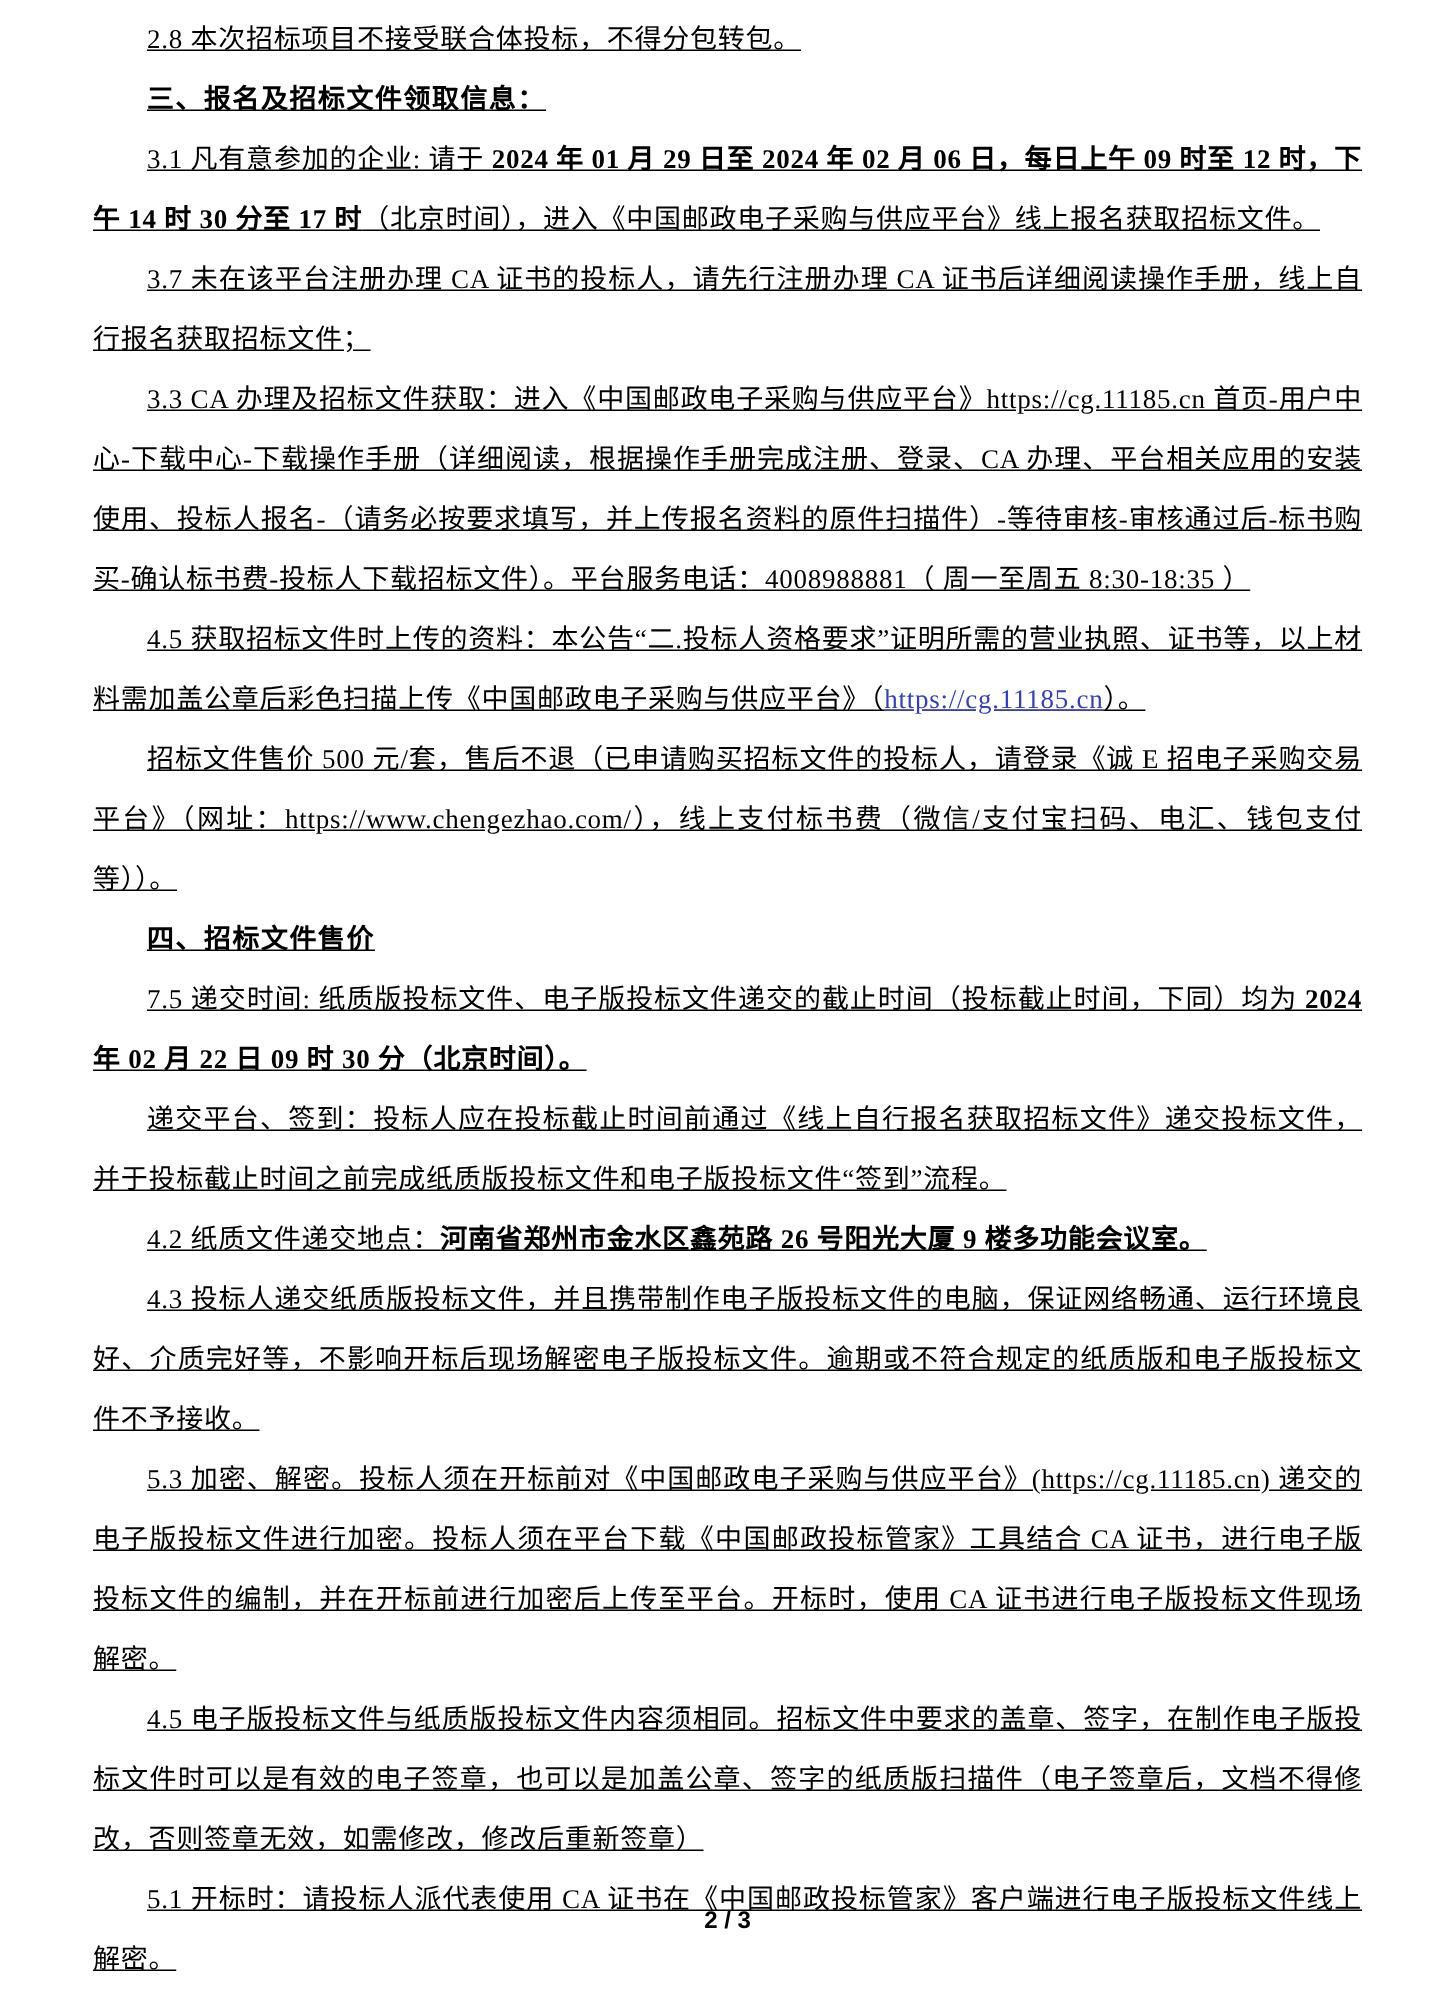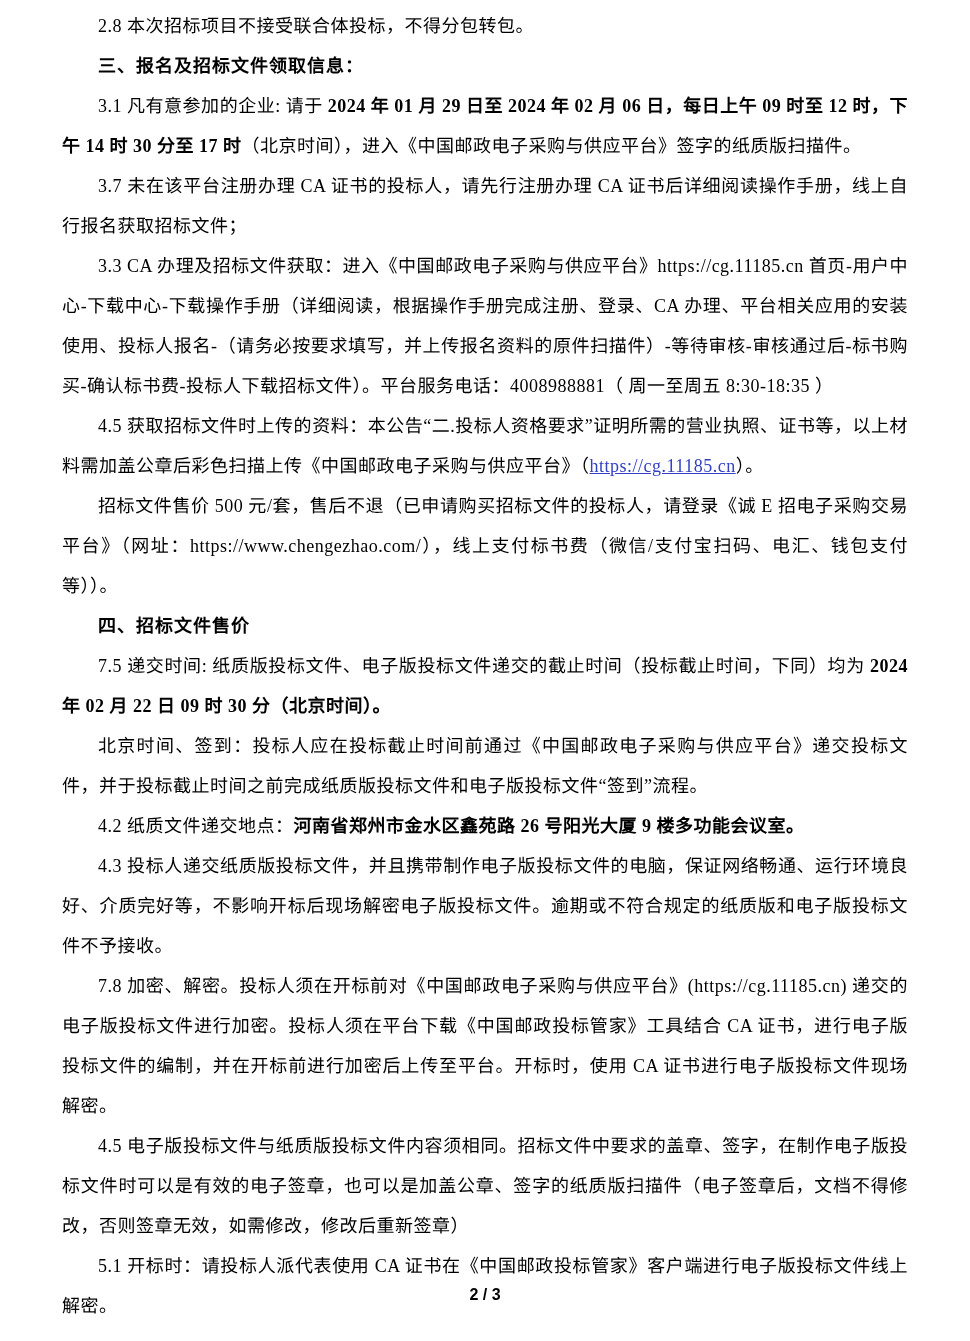--- a/index.html
+++ b/index.html
@@ -19,20 +19,21 @@
     padding: 6px 62px 0 62px;
   }
   p.para, p.heading {
     margin: 0;
     font-size: 18px;
     line-height: 40px;
     text-align: justify;
     text-justify: inter-ideograph;
     text-indent: 2em;
     letter-spacing: 0.5px;
+    text-decoration: underline;
   }
   p.heading {
     font-family: "Liberation Sans", "DejaVu Sans", sans-serif;
     font-weight: bold;
     letter-spacing: 1px;
   }
   .bold {
     font-weight: bold;
   }
   a.doclink {
@@ -42,37 +43,36 @@
   .footer {
     position: absolute;
     left: 0;
     right: 0;
     top: 1272px;
     text-align: center;
     font-family: "Liberation Sans", "DejaVu Sans", sans-serif;
     font-weight: bold;
     font-size: 16px;
     color: #000;
-    margin-top: 14px;
   }
 </style>
 </head>
 <body>
 
 <div class="doc" id="doc-content">
     <p class="para"><span>2.8 本次招标项目不接受联合体投标，不得分包转包。</span></p>
     <p class="heading"><span>三、报名及招标文件领取信息：</span></p>
-    <p class="para"><span>3.1 凡有意参加的企业: 请于 </span><span class="bold">2024 年 01 月 29 日至 2024 年 02 月 06 日，每日上午 09 时至 12 时，下午 14 时 30 分至 17 时</span><span>（北京时间），进入《中国邮政电子采购与供应平台》签字的纸质版扫描件。</span></p>
+    <p class="para"><span>3.1 凡有意参加的企业: 请于 </span><span class="bold">2024 年 01 月 29 日至 2024 年 02 月 06 日，每日上午 09 时至 12 时，下午 14 时 30 分至 17 时</span><span>（北京时间），进入《中国邮政电子采购与供应平台》线上报名获取招标文件。</span></p>
     <p class="para"><span>3.7 未在该平台注册办理 CA 证书的投标人，请先行注册办理 CA 证书后详细阅读操作手册，线上自行报名获取招标文件；</span></p>
     <p class="para"><span>3.3 CA 办理及招标文件获取：进入《中国邮政电子采购与供应平台》https://cg.11185.cn 首页-用户中心-下载中心-下载操作手册（详细阅读，根据操作手册完成注册、登录、CA 办理、平台相关应用的安装使用、投标人报名-（请务必按要求填写，并上传报名资料的原件扫描件）-等待审核-审核通过后-标书购买-确认标书费-投标人下载招标文件）。平台服务电话：4008988881（ 周一至周五 8:30-18:35 ）</span></p>
     <p class="para"><span>4.5 获取招标文件时上传的资料：本公告“二.投标人资格要求”证明所需的营业执照、证书等，以上材料需加盖公章后彩色扫描上传《中国邮政电子采购与供应平台》（</span><a class="doclink" href="#">https://cg.11185.cn</a><span>）。</span></p>
     <p class="para"><span>招标文件售价 500 元/套，售后不退（已申请购买招标文件的投标人，请登录《诚 E 招电子采购交易平台》（网址：https://www.chengezhao.com/），线上支付标书费（微信/支付宝扫码、电汇、钱包支付等））。</span></p>
     <p class="heading"><span>四、招标文件售价</span></p>
     <p class="para"><span>7.5 递交时间: 纸质版投标文件、电子版投标文件递交的截止时间（投标截止时间，下同）均为 </span><span class="bold">2024 年 02 月 22 日 09 时 30 分（北京时间）。</span></p>
-    <p class="para"><span>北京时间、签到：投标人应在投标截止时间前通过《中国邮政电子采购与供应平台》递交投标文件，并于投标截止时间之前完成纸质版投标文件和电子版投标文件“签到”流程。</span></p>
+    <p class="para"><span>递交平台、签到：投标人应在投标截止时间前通过《线上自行报名获取招标文件》递交投标文件，并于投标截止时间之前完成纸质版投标文件和电子版投标文件“签到”流程。</span></p>
     <p class="para"><span>4.2 纸质文件递交地点：</span><span class="bold">河南省郑州市金水区鑫苑路 26 号阳光大厦 9 楼多功能会议室。</span></p>
     <p class="para"><span>4.3 投标人递交纸质版投标文件，并且携带制作电子版投标文件的电脑，保证网络畅通、运行环境良好、介质完好等，不影响开标后现场解密电子版投标文件。逾期或不符合规定的纸质版和电子版投标文件不予接收。</span></p>
-    <p class="para"><span>7.8 加密、解密。投标人须在开标前对《中国邮政电子采购与供应平台》(https://cg.11185.cn) 递交的电子版投标文件进行加密。投标人须在平台下载《中国邮政投标管家》工具结合 CA 证书，进行电子版投标文件的编制，并在开标前进行加密后上传至平台。开标时，使用 CA 证书进行电子版投标文件现场解密。</span></p>
+    <p class="para"><span>5.3 加密、解密。投标人须在开标前对《中国邮政电子采购与供应平台》(https://cg.11185.cn) 递交的电子版投标文件进行加密。投标人须在平台下载《中国邮政投标管家》工具结合 CA 证书，进行电子版投标文件的编制，并在开标前进行加密后上传至平台。开标时，使用 CA 证书进行电子版投标文件现场解密。</span></p>
     <p class="para"><span>4.5 电子版投标文件与纸质版投标文件内容须相同。招标文件中要求的盖章、签字，在制作电子版投标文件时可以是有效的电子签章，也可以是加盖公章、签字的纸质版扫描件（电子签章后，文档不得修改，否则签章无效，如需修改，修改后重新签章）</span></p>
     <p class="para"><span>5.1 开标时：请投标人派代表使用 CA 证书在《中国邮政投标管家》客户端进行电子版投标文件线上解密。</span></p>
   </div>
 
 <div class="footer">2 / 3</div>
 
 </body></html>

